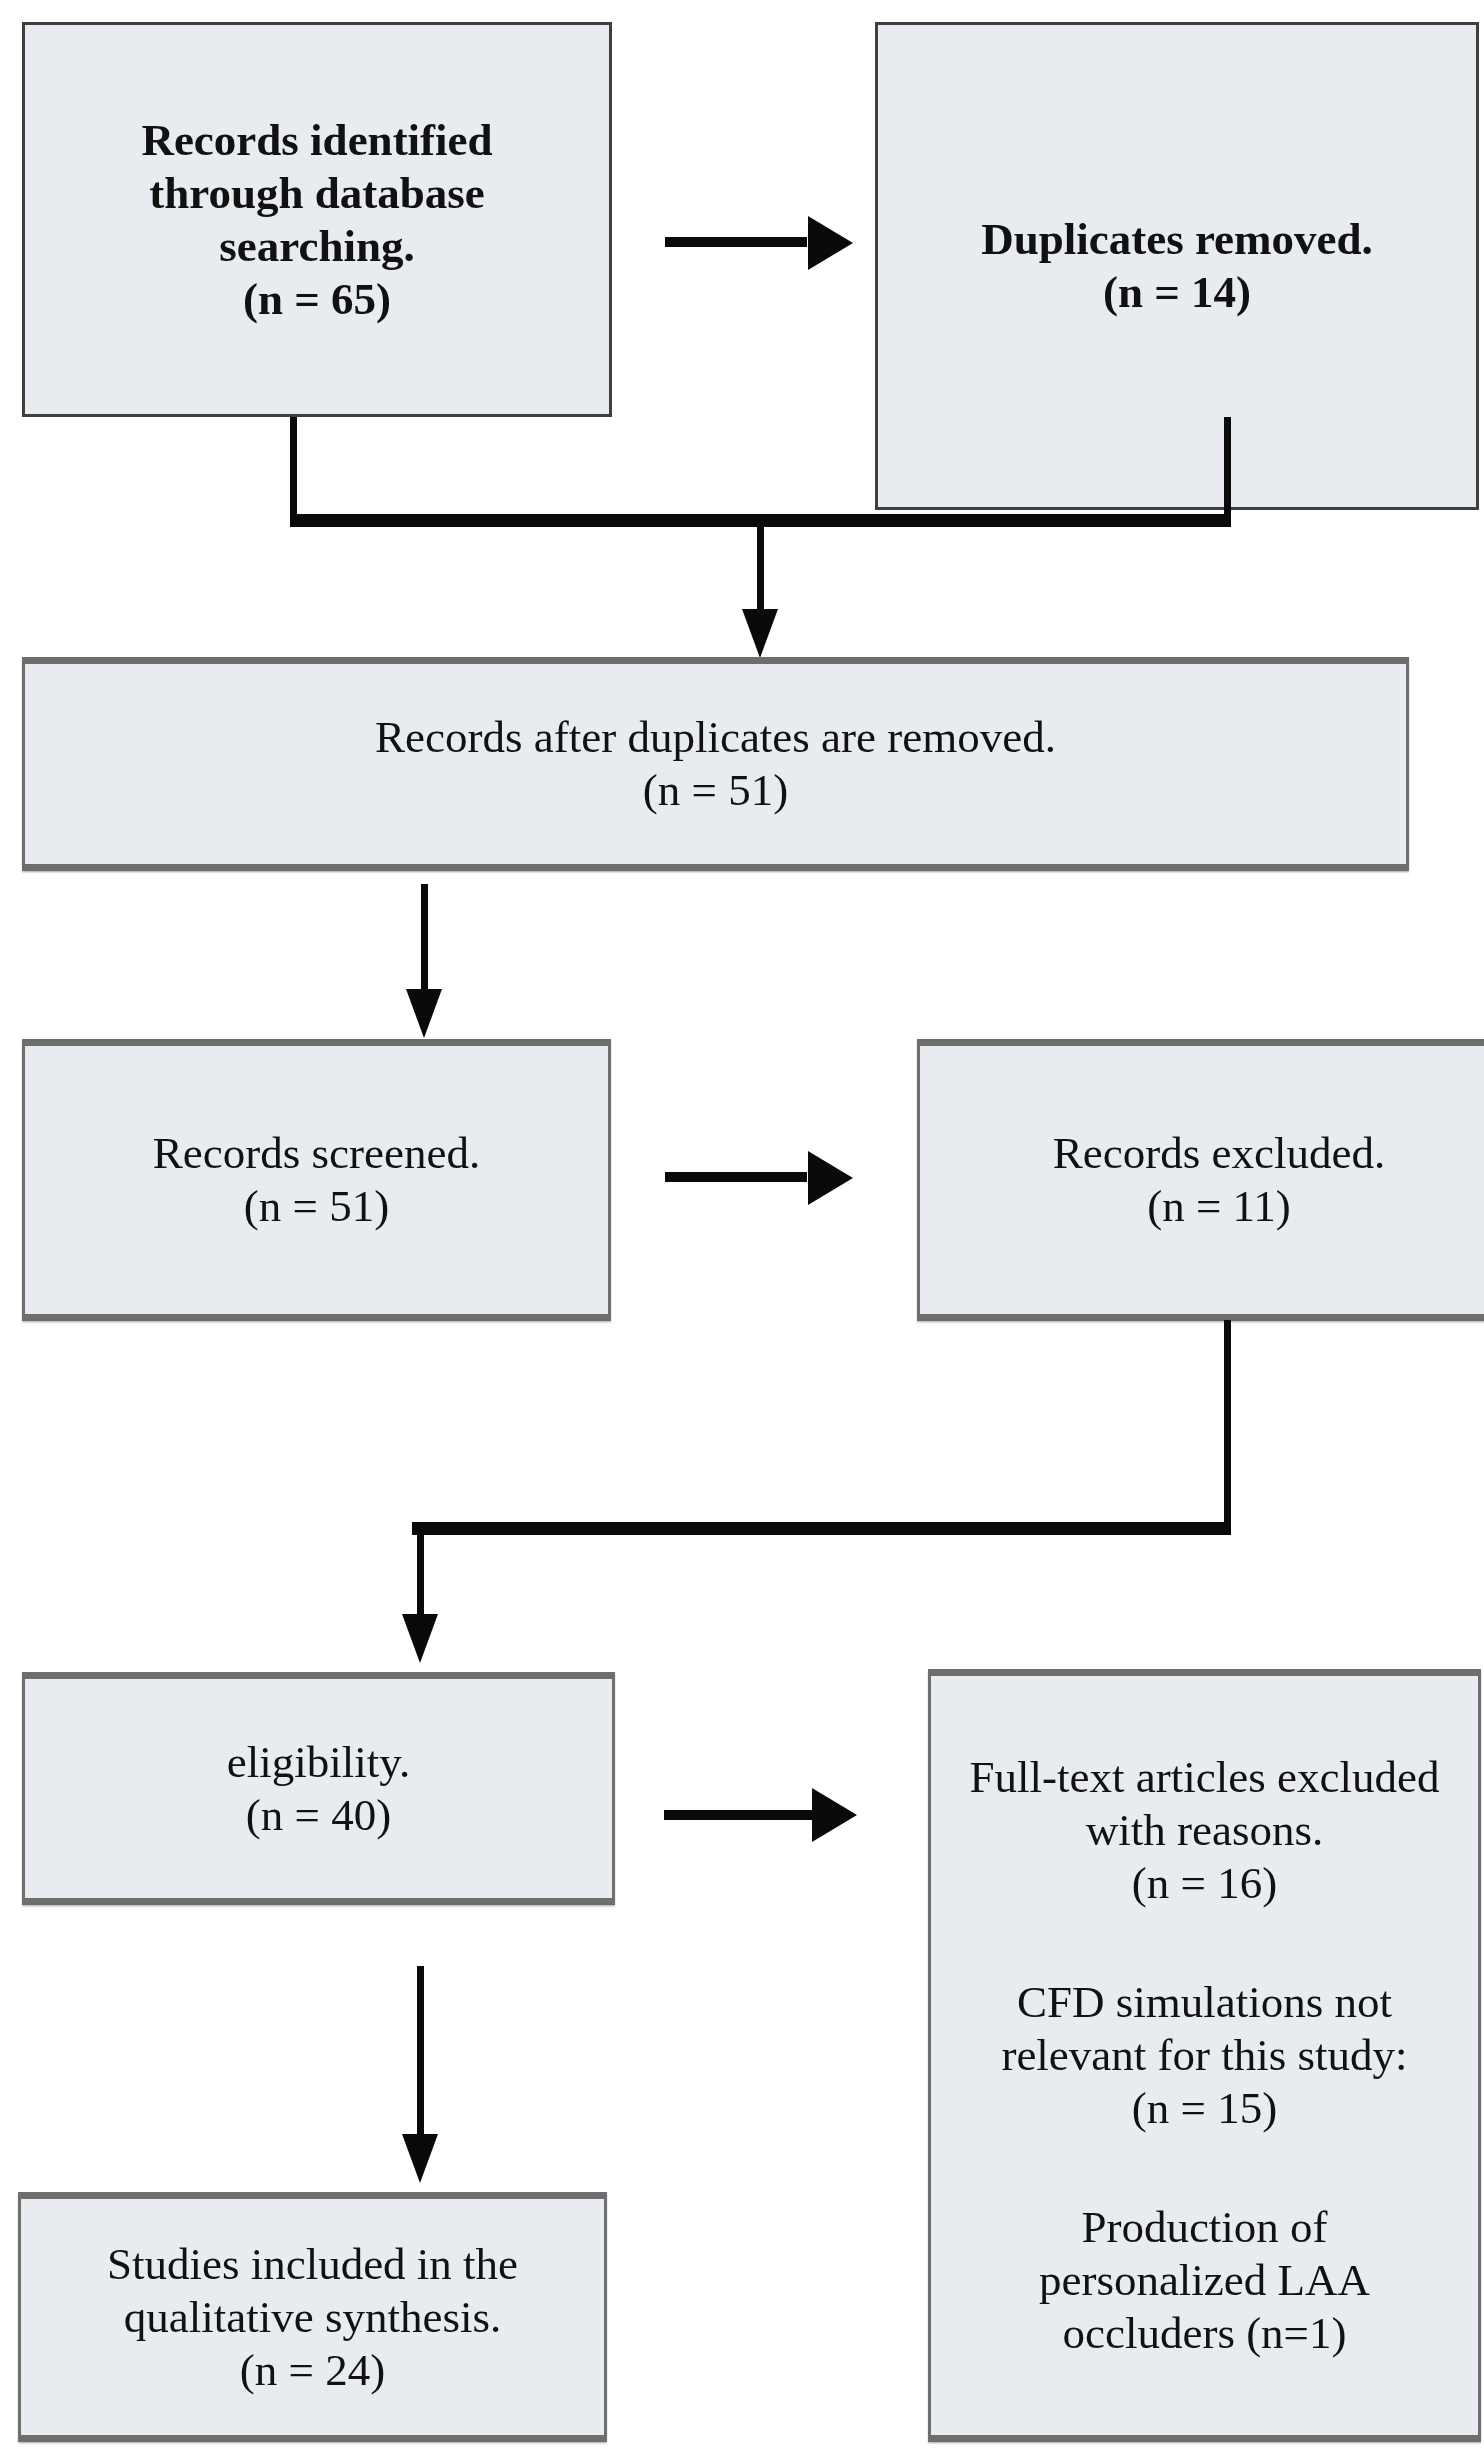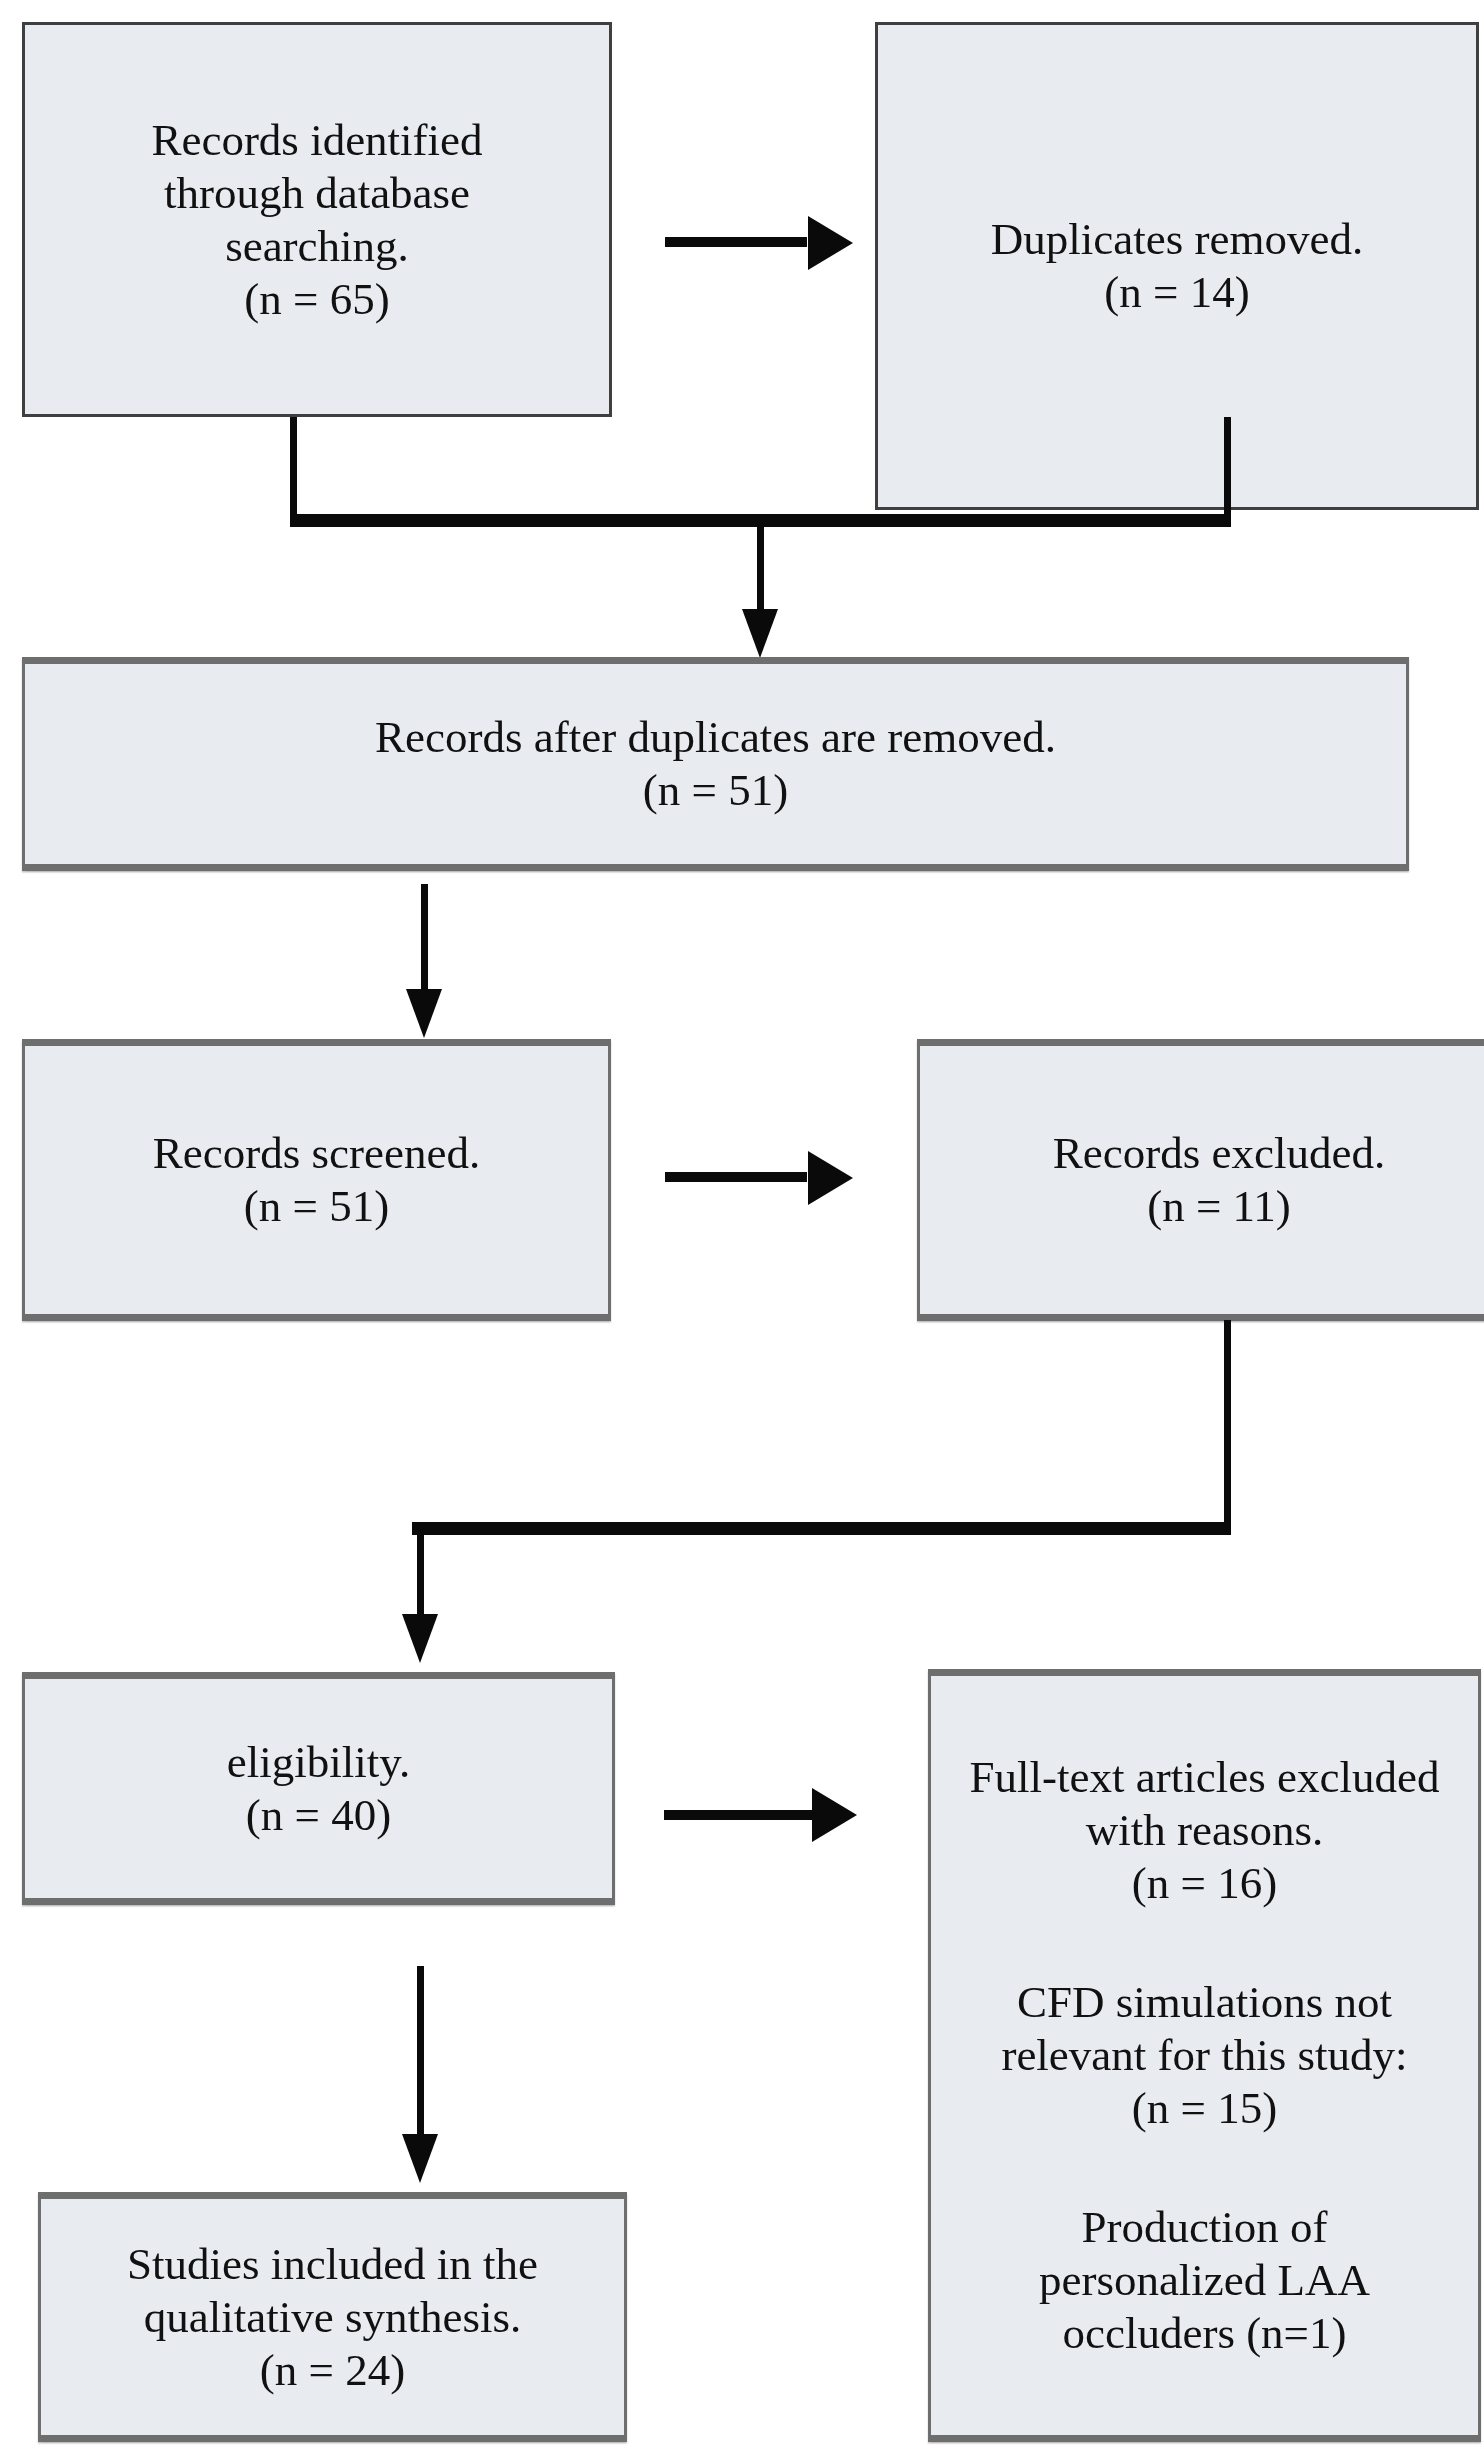--- a/index.html
+++ b/index.html
@@ -17,21 +17,21 @@
     background:#e8ecf1;
     display:flex;
     flex-direction:column;
     align-items:center;
     justify-content:center;
     text-align:center;
     font-size:45px;
     line-height:53px;
     box-sizing:border-box;
   }
-  .box.dark{border:3.1px solid #3f3f3f;}
+  .box.dark{border:3.1px solid #3f3f3f;font-weight:bold;}
   .box.gray{
     border:3.1px solid #6e6e6e;
     border-top-width:7px;
     border-bottom-width:7px;
     box-shadow:0 1.6px 1.6px rgba(0,0,0,0.25);
   }
   .line{display:block;}
   .para{margin:33px 0;}
   .shaft{position:absolute;background:#0a0a0a;}
   .head-right{
@@ -140,20 +140,20 @@
   <div>
     <div class="shaft" style="left:664px;top:1810px;width:149px;height:10.2px;"></div>
     <div class="head-right" style="left:812px;top:1788px;"></div>
   </div>
 
   <div>
     <div class="shaft" style="left:417px;top:1966px;width:7px;height:169px;"></div>
     <div class="head-down" style="left:402px;top:2134px;"></div>
   </div>
 
-  <div class="box gray" style="left:38px;top:2192px;width:589px;height:250px;">
+  <div class="box gray" style="left:18px;top:2192px;width:589px;height:250px;">
     <span class="line">Studies included in the</span>
     <span class="line">qualitative synthesis.</span>
     <span class="line">(n = 24)</span>
   </div>
 
 </div>
 
 
 </body></html>

